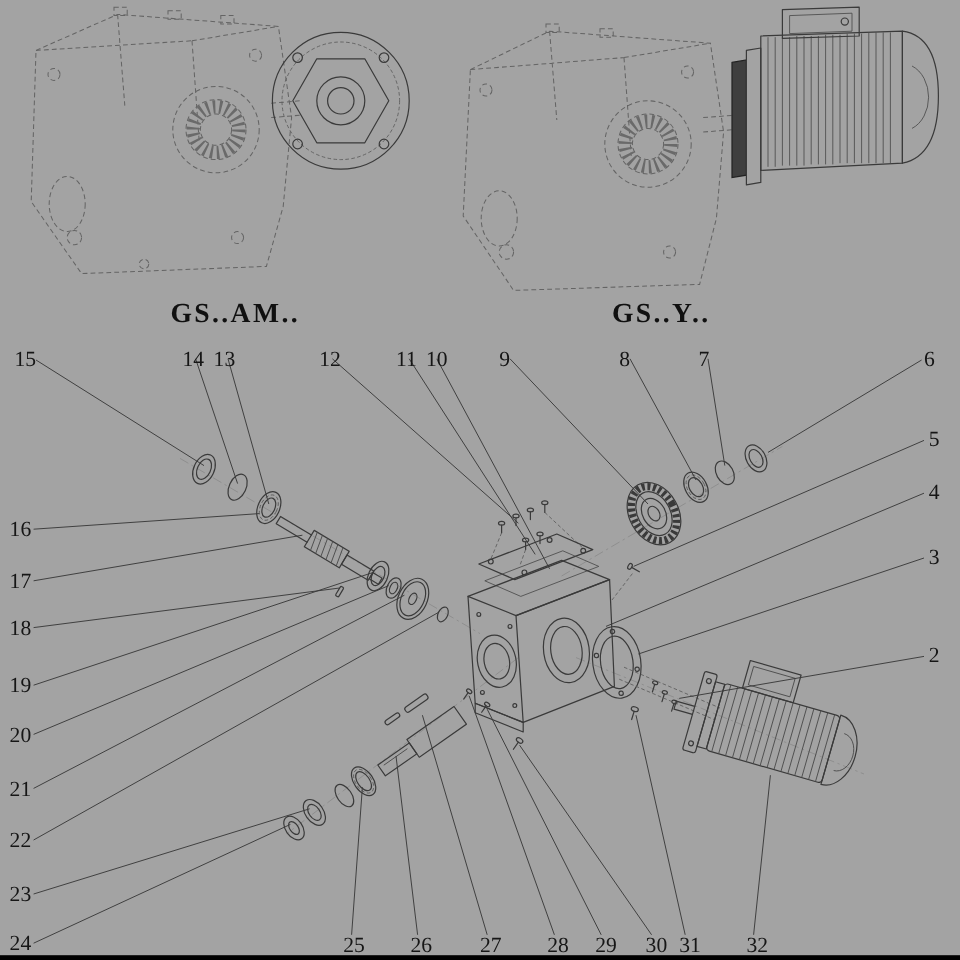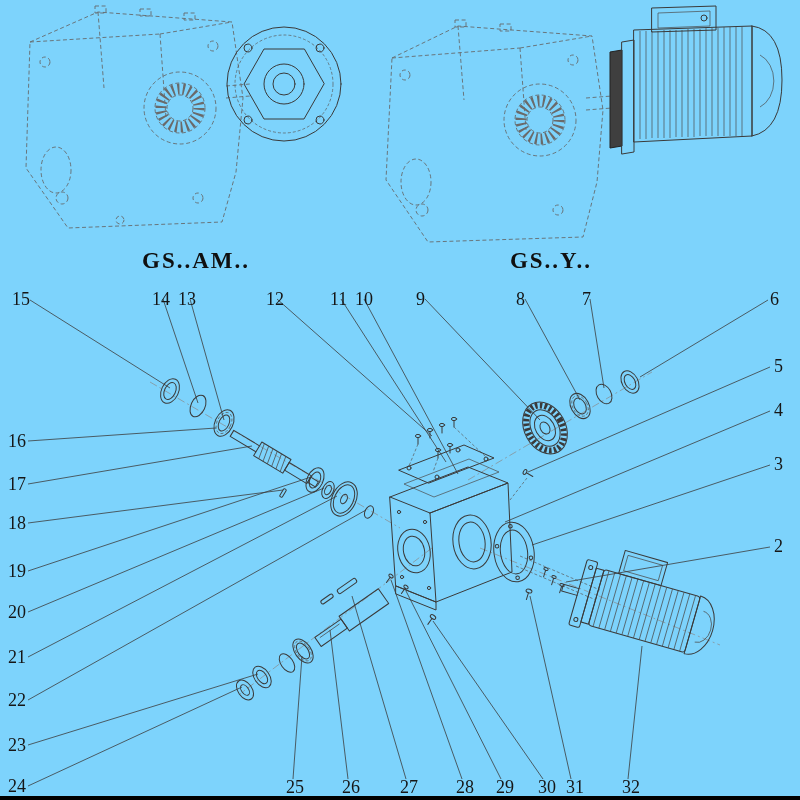--- a/index.html
+++ b/index.html
@@ -1,16 +1,16 @@
 <!DOCTYPE html>
 <html><head>
 <meta charset="utf-8">
 <style>
   html,body{margin:0;padding:0;background:#ffffff;}
-  .stage{position:relative;width:800px;height:800px;background:#7dd3fc;overflow:hidden;
+  .stage{position:relative;width:800px;height:800px;background:#a3a3a3;overflow:hidden;
          font-family:"Liberation Serif", serif;}
   svg{display:block;}
   .ln{stroke:#3a3a3a;fill:none;stroke-width:1;stroke-linecap:round;stroke-linejoin:round;}
   .thin{stroke:#4a4a4a;fill:none;stroke-width:.7;}
   .ph{stroke:#646464;fill:none;stroke-width:.85;stroke-dasharray:4 2.6;}
   .cl{stroke:#8a8a8a;fill:none;stroke-width:.7;stroke-dasharray:8 3 2 3;}
   .dashfine{stroke:#5a5a5a;fill:none;stroke-width:.7;stroke-dasharray:3 2;}
   .ldr{stroke:#3c3c3c;stroke-width:.8;}
   .spoke{fill:none;stroke:#6a6a6a;stroke-width:11;stroke-dasharray:2 3.4;}
   .teeth{fill:none;stroke:#3a3a3a;stroke-width:6;stroke-dasharray:2.5 2.2;}

